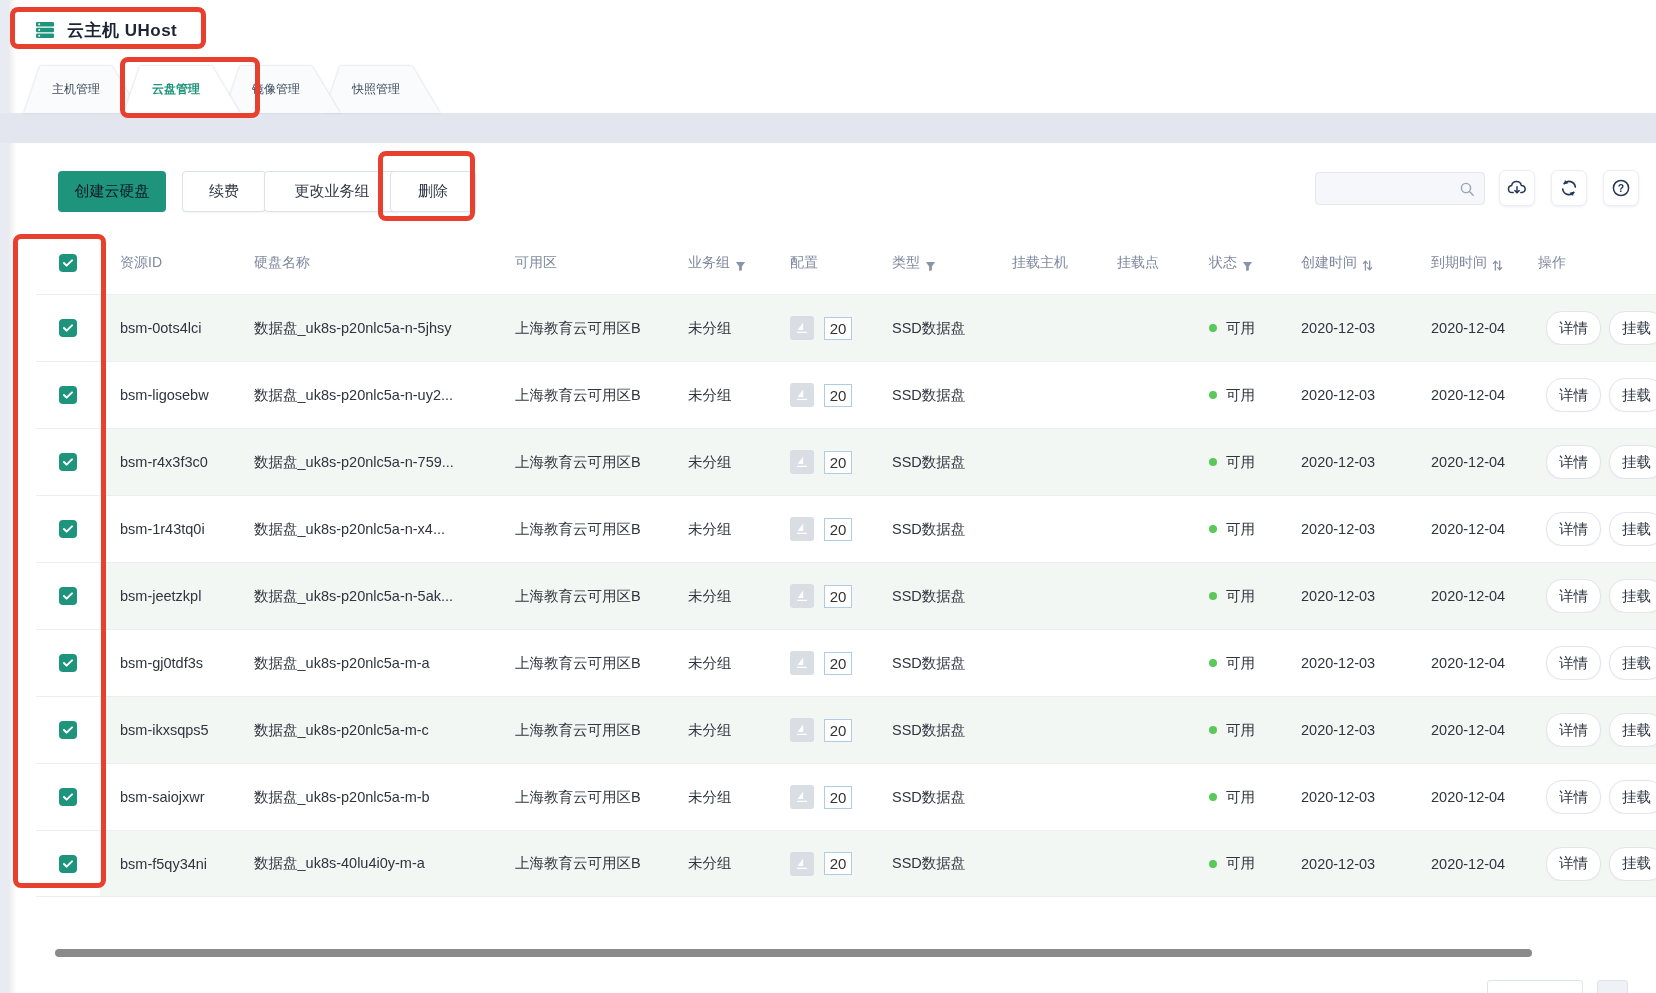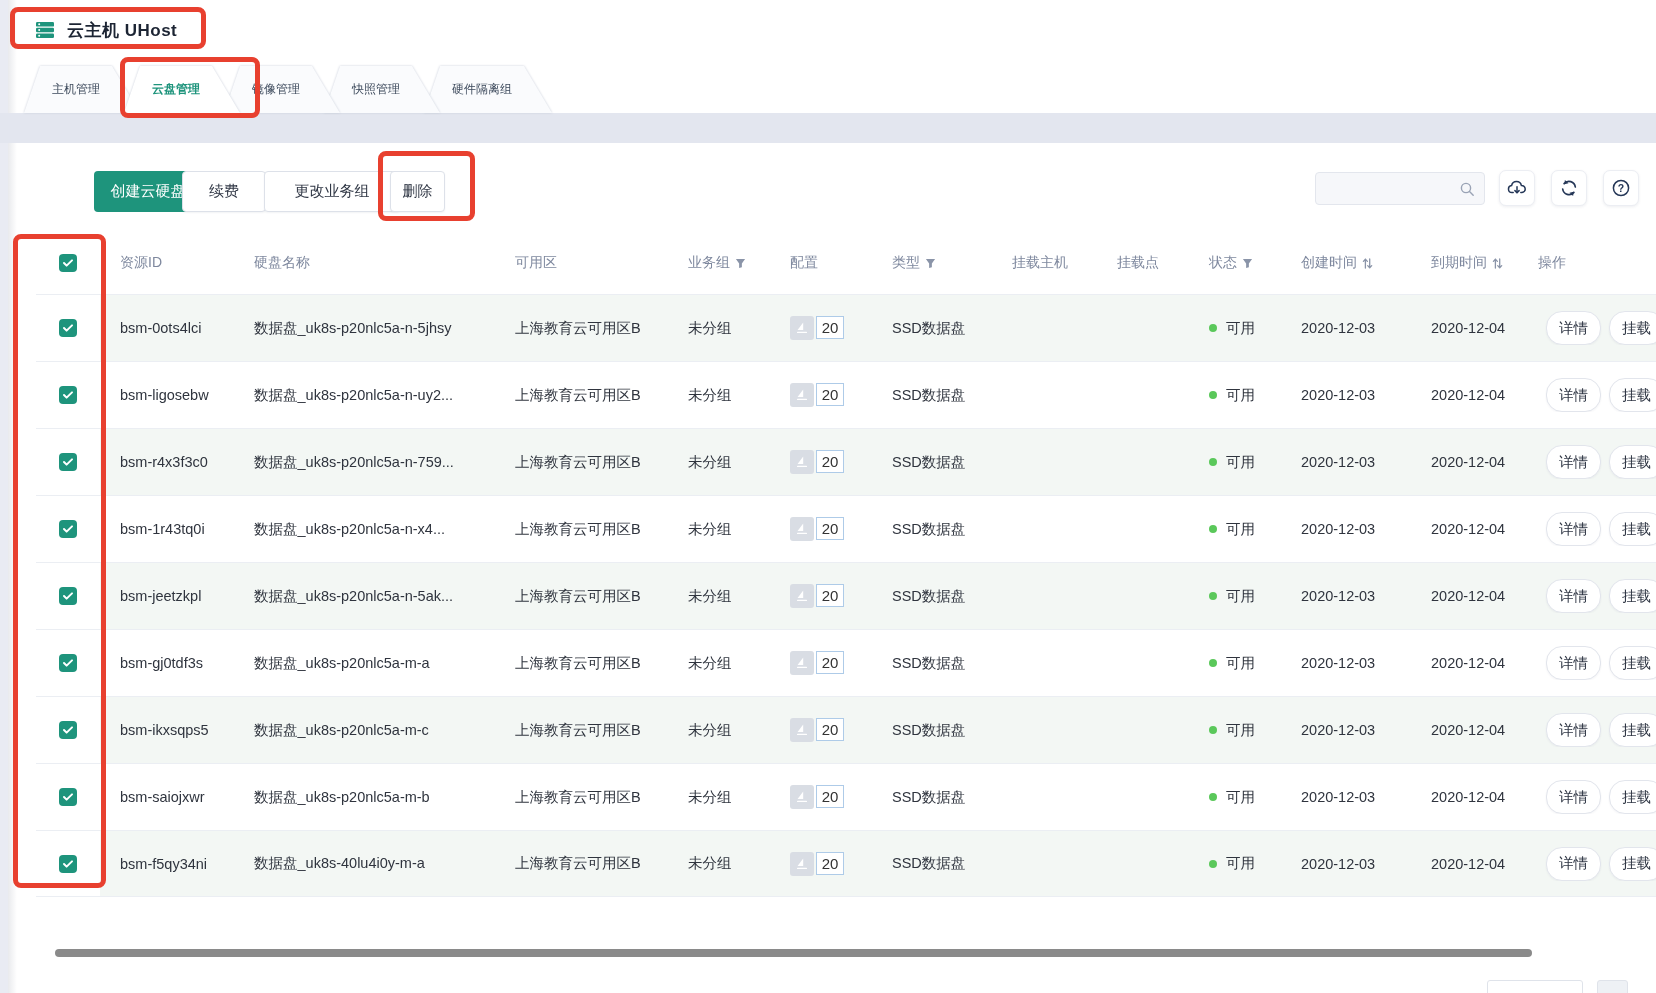--- a/index.html
+++ b/index.html
@@ -26,53 +26,53 @@
   .tabw.active { z-index:5; position:relative; }
   .tabw.active .tab { background:#FFFFFF; color:#1E947C; font-weight:bold; }
   .tabw:nth-child(1){z-index:4}.tabw:nth-child(3){z-index:3}.tabw:nth-child(4){z-index:2}.tabw:nth-child(5){z-index:1}
 
   .band { position:absolute; left:0; top:113px; width:1656px; height:30px; background:#E3E6EF; }
 
   
   .btn { position:absolute; top:171px; height:41px; border-radius:4px; font-size:15px;
     display:flex; align-items:center; justify-content:center; cursor:pointer;
     font-family:inherit; }
-  .btn-create { left:58px; width:108px; background:#1E947C; color:#ffffff; border:none;margin-left:36px; }
+  .btn-create { left:58px; width:108px; background:#1E947C; color:#0f172a; border:none; }
   .btn-plain { background:#fff; border:1px solid #DDE1E9; color:#2F3644; box-shadow:0 1px 2px rgba(31,43,77,.06); }
   .btn-renew { left:182px; width:84px; }
   .btn-group { left:264px; width:136px; }
-  .btn-delete { left:390px; width:55px; }
+  .btn-delete { left:390px; width:86px; }
 
   .search-box { position:absolute; left:1315px; top:172px; width:170px; height:33px;
     background:#F6F7FA; border:1px solid #E3E6ED; border-radius:4px; }
   .search-box input { position:absolute; left:8px; top:0; width:130px; height:31px; border:none; outline:none;
     background:transparent; font-size:14px; font-family:inherit; color:#333; }
   .search-box .mag { position:absolute; right:9px; top:8px; }
 
   .icon-btn { position:absolute; top:170px; width:36px; height:36px; background:#fff;
     border:1px solid #ECEEF3; border-radius:7px; box-shadow:0 1px 3px rgba(31,43,77,.08);
     display:flex; align-items:center; justify-content:center; cursor:pointer; }
   .ib1{left:1499px}.ib2{left:1551px}.ib3{left:1603px}
 
   
   .table { position:absolute; left:36px; top:232px; width:1672px;
     --cols: 84px 134px 261px 173px 102px 102px 120px 105px 92px 92px 130px 107px 170px; }
   .thead { display:grid; grid-template-columns:var(--cols); height:62px; align-items:center;
     color:#7E889E; font-size:14px; }
-  .hcell { display:flex; align-items:center; gap:5px; white-space:nowrap; }
+  .hcell { display:flex; align-items:flex-end; gap:5px; white-space:nowrap; }
   .trow { position:relative; display:grid; grid-template-columns:var(--cols); height:67px;
     align-items:center; font-size:14.5px; color:#2F343E; border-top:1px solid #EBEEF3; white-space:nowrap; }
   .trow:last-child { border-bottom:1px solid #EBEEF3; }
   .trow.alt { background:#F3F7F4; }
   .trow.alt::before { content:''; position:absolute; left:0; top:0; width:64px; height:100%; background:#fff; }
   .check-cell { position:relative; z-index:1; padding-left:23px; }
   .checkbox { width:18px; height:18px; background:#1E947C; border-radius:4px;
     display:flex; align-items:center; justify-content:center; cursor:pointer; }
   .cell { overflow:hidden; text-overflow:clip; padding-right:10px; }
-  .c-config { display:flex; align-items:flex-start; gap:2px; }
+  .c-config { display:flex; align-items:center; gap:10px; }
   .cfg-icon { width:24px; height:24px; background:#D9DDE4; border-radius:3px;
     display:flex; align-items:center; justify-content:center; flex:none; }
   .cfg-size { min-width:28px; height:23px; border:1px solid #AECBE8; background:#fff;
     display:flex; align-items:center; justify-content:center; font-size:15px; color:#333; padding:0 2px; }
   .c-status { display:flex; align-items:center; gap:9px; }
   .dot { width:8px; height:8px; border-radius:50%; background:#5AC85A; flex:none; }
   .c-actions { display:flex; gap:8px; padding-left:8px; }
   .act-btn { height:34px; padding:0 12px; background:#fff; border:1px solid #E2E5EC; border-radius:16px;
     font-size:14.5px; color:#2F3644; box-shadow:0 1px 2px rgba(31,43,77,.05); cursor:pointer;
     font-family:inherit; white-space:nowrap; flex:none; }
@@ -124,23 +124,20 @@
       </div>
     <div class="tabw active">
         <div class="tab">云盘管理</div>
       </div>
     <div class="tabw">
         <div class="tab">镜像管理</div>
       </div>
     <div class="tabw">
         <div class="tab">快照管理</div>
       </div>
-    <div class="tabw">
-        <div class="tab">硬件隔离组</div>
-      </div>
   </div>
 
   <div class="band"></div>
 
   <button class="btn btn-create">创建云硬盘</button>
   <button class="btn btn-plain btn-renew">续费</button>
   <button class="btn btn-plain btn-group">更改业务组</button>
   <button class="btn btn-plain btn-delete">删除</button>
 
   <div class="search-box">

